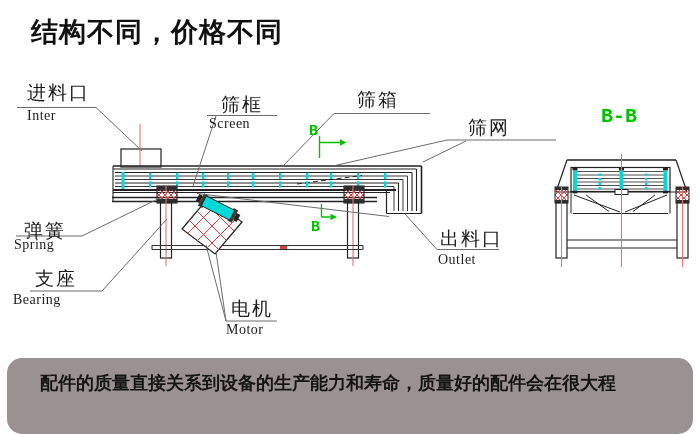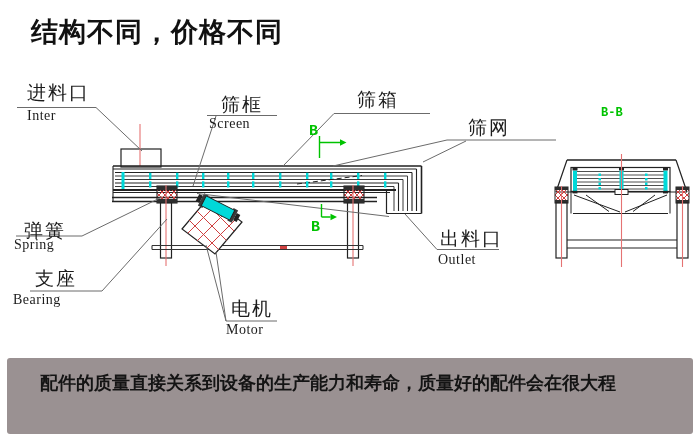--- a/index.html
+++ b/index.html
@@ -8,24 +8,24 @@
   .stage{position:relative;width:700px;height:308px;background:#fff;}
   .title{position:absolute;left:31px;top:14px;margin:0;
          font-family:"Liberation Sans", sans-serif;
          font-size:27px;font-weight:bold;color:#111;letter-spacing:1px;white-space:nowrap;}
   svg.drawing{position:absolute;left:0;top:0;}
   .lbl{position:absolute;color:#1c1c1c;white-space:nowrap;line-height:1;}
   .zh{font-size:19px;letter-spacing:2px;}
   .en{font-size:14px;letter-spacing:0.5px;}
   .green{position:absolute;color:#00c300;font-family:"Liberation Mono", monospace;
          font-weight:bold;white-space:nowrap;line-height:1;}
-  .bb{font-size:12px;}
+  .bb{font-size:20px;}
   .bmark{font-size:15px;}
   .banner{position:absolute;left:7px;top:358px;width:686px;height:76px;
-          background:#9a9192;border-radius:3px;box-sizing:border-box;
+          background:#9a9192;border-radius:15px;box-sizing:border-box;
           padding:12px 20px 0 33px;
           font-family:"Liberation Sans", sans-serif;
           font-size:18px;font-weight:bold;color:#141414;line-height:26px;}
 </style>
 </head>
 <body>
 
 <div class="stage">
 
   <h1 class="title">结构不同，价格不同</h1>

